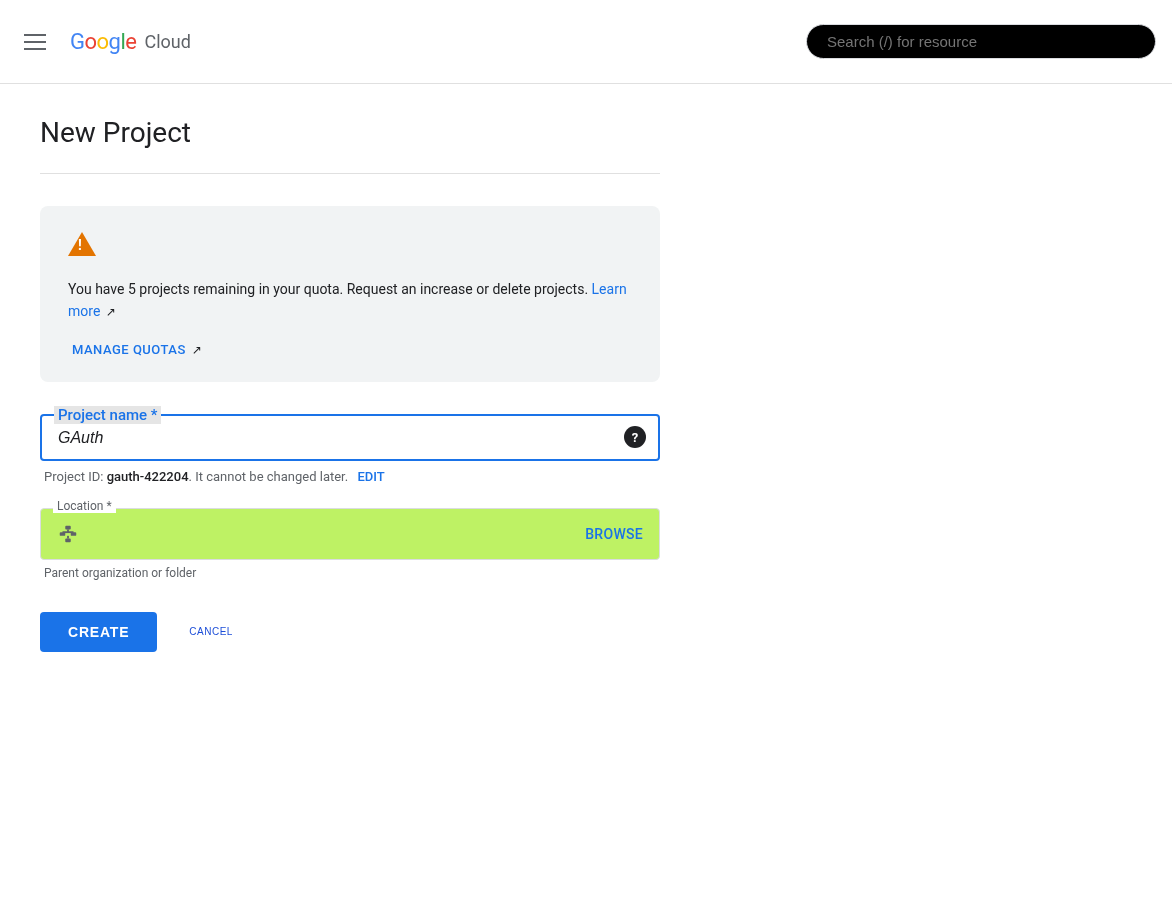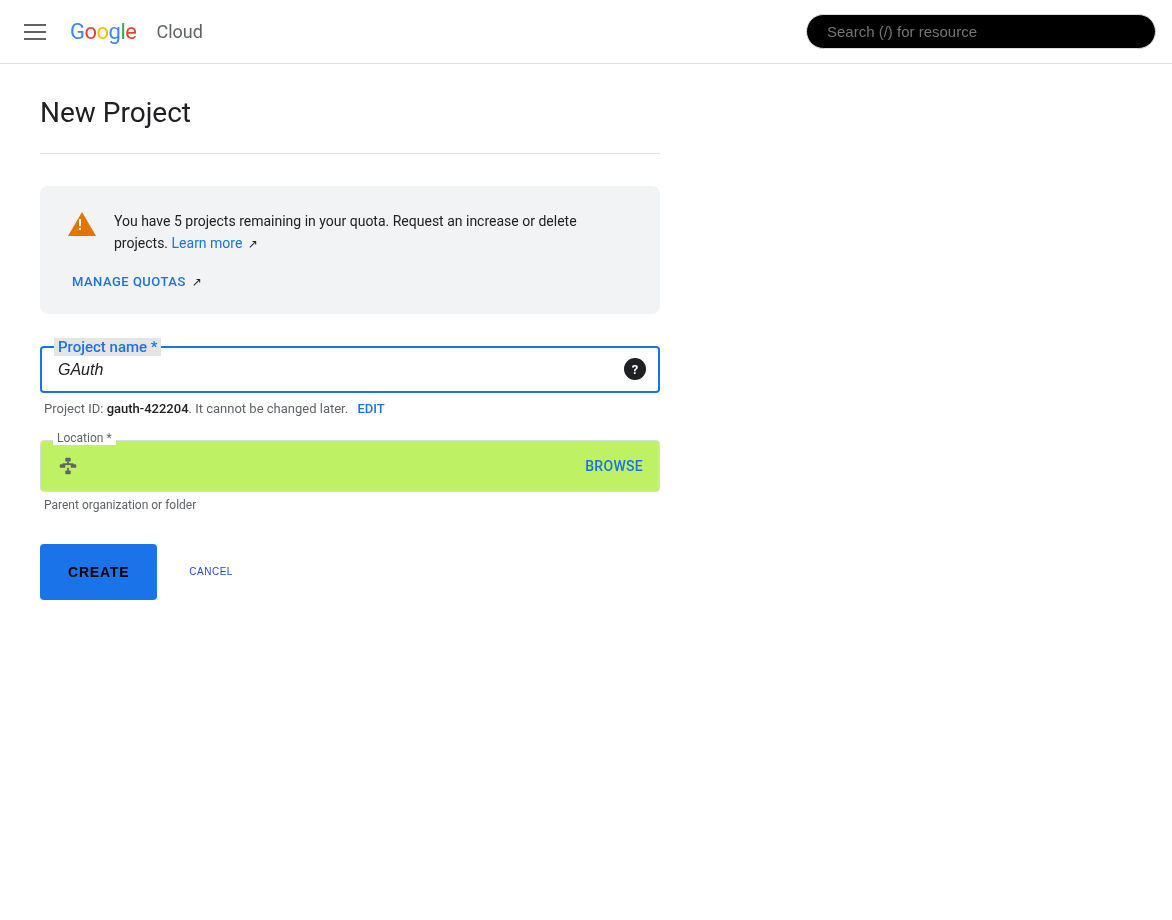--- a/index.html
+++ b/index.html
@@ -2,21 +2,21 @@
 <html><head>
   <meta charset="utf-8">
   <style>
     * { box-sizing: border-box; margin: 0; padding: 0; }
     body { font-family: 'Google Sans', Roboto, Arial, sans-serif; background: #fff; color: #202124; width: 1172px; min-height: 920px; }
 
     
     .header {
       display: flex;
       align-items: center;
-      height: 64px;
+      height: 84px;
       padding: 0 16px;
       border-bottom: 1px solid #e0e0e0;
       background: #fff;
     }
     .menu-icon {
       cursor: pointer;
       display: flex;
       flex-direction: column;
       gap: 5px;
       margin-right: 16px;
@@ -40,21 +40,21 @@
       letter-spacing: -0.5px;
     }
     .g-blue { color: #4285F4; }
     .g-red { color: #EA4335; }
     .g-yellow { color: #FBBC05; }
     .g-green { color: #34A853; }
     .cloud-text {
       font-size: 18px;
       color: #5f6368;
       font-weight: 400;
-      margin-left: 14px;
+      margin-left: 2px;
     }
     .search-bar {
       display: flex;
       align-items: center;
       border: 1px solid #dadce0;
       border-radius: 24px;
       padding: 8px 20px;
       width: 350px;
       background: #000000;
       margin-left: auto;
@@ -92,20 +92,21 @@
       padding: 24px 28px;
       display: flex;
       flex-direction: column;
       margin-bottom: 32px;
     }
     .alert-row {
       display: flex;
       align-items: flex-start;
       gap: 18px;
       margin-bottom: 16px;
+      flex-direction: column;
     }
     .warning-icon {
       flex-shrink: 0;
       margin-top: 2px;
     }
     .warning-triangle {
       width: 0;
       height: 0;
       border-left: 14px solid transparent;
       border-right: 14px solid transparent;
@@ -273,24 +274,24 @@
 
     
     .button-row {
       display: flex;
       align-items: center;
       gap: 16px;
       margin-top: 32px;
     }
     .btn-create {
       background: #1a73e8;
-      color: #000000;
+      color: #ffffff;
       border: none;
       border-radius: 4px;
-      padding: 20px 28px;
+      padding: 12px 28px;
       font-size: 14px;
       font-weight: 600;
       letter-spacing: 0.8px;
       cursor: pointer;
       text-transform: uppercase;
     }
     .btn-cancel {
       background: transparent;
       color: #1d4ed8;
       border: none;

